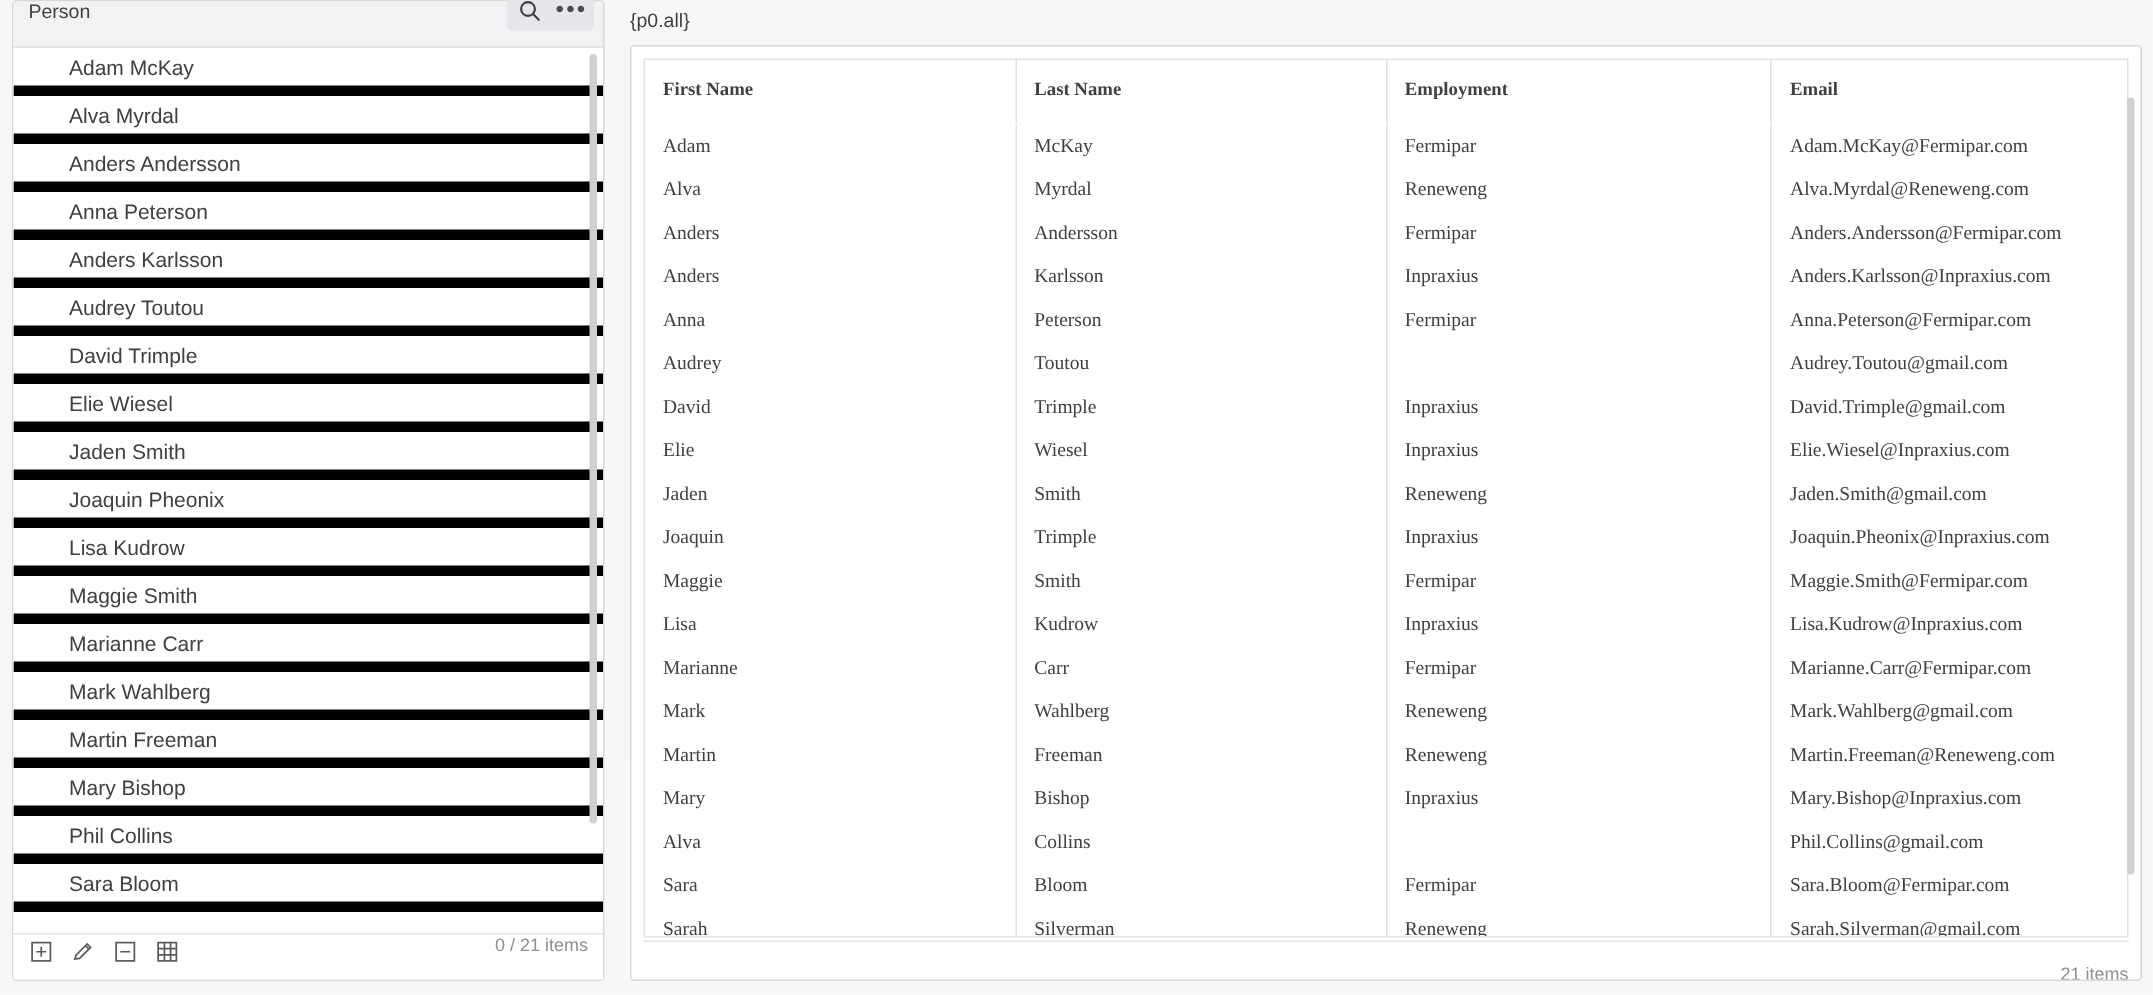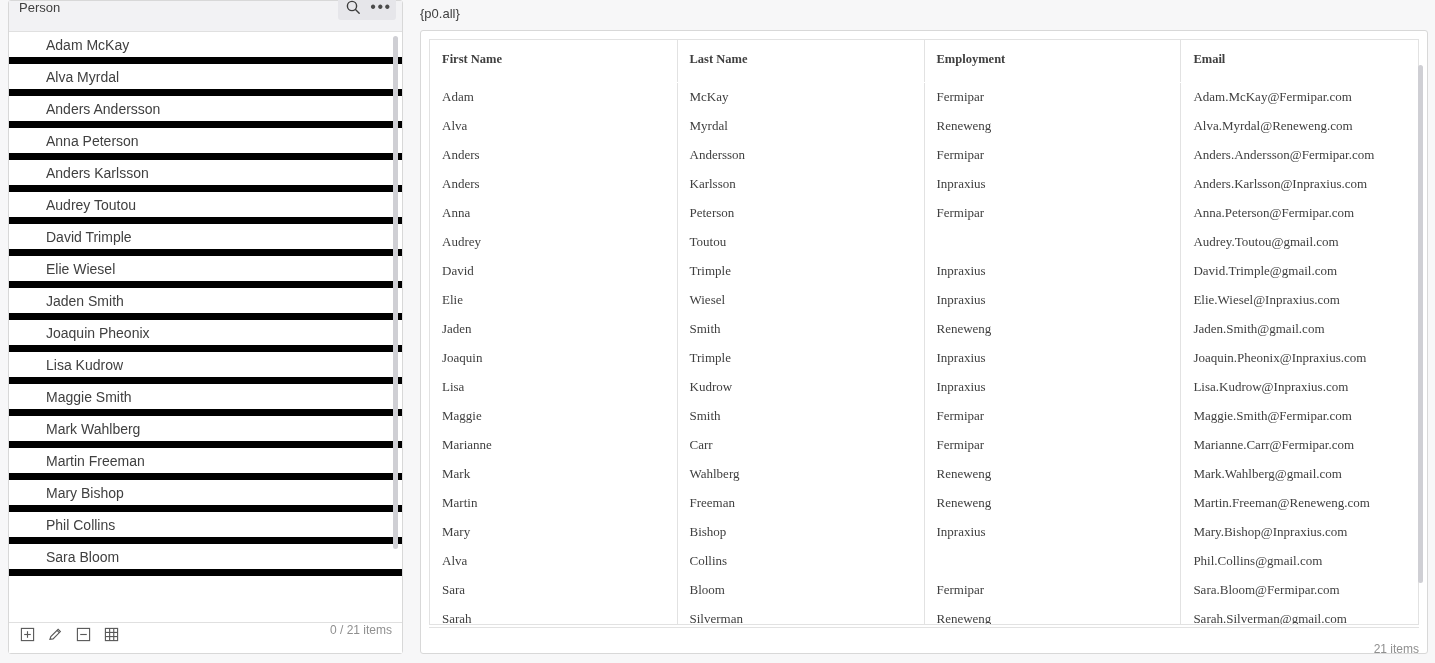--- a/index.html
+++ b/index.html
@@ -214,20 +214,21 @@
         <div class="list-item">Anders Andersson</div>
         <div class="list-item">Anna Peterson</div>
         <div class="list-item">Anders Karlsson</div>
         <div class="list-item">Audrey Toutou</div>
         <div class="list-item">David Trimple</div>
         <div class="list-item">Elie Wiesel</div>
         <div class="list-item">Jaden Smith</div>
         <div class="list-item">Joaquin Pheonix</div>
         <div class="list-item">Lisa Kudrow</div>
         <div class="list-item">Maggie Smith</div>
+        <div class="list-item">Marianne Carr</div>
         <div class="list-item">Mark Wahlberg</div>
         <div class="list-item">Martin Freeman</div>
         <div class="list-item">Mary Bishop</div>
         <div class="list-item">Phil Collins</div>
         <div class="list-item">Sara Bloom</div>
       </div>
       <div class="v-scrollbar"></div>
     </div>
 
     <div class="filter-footer">
@@ -339,30 +340,30 @@
             <td>Reneweng</td>
             <td>Jaden.Smith@gmail.com</td>
           </tr>
           <tr>
             <td>Joaquin</td>
             <td>Trimple</td>
             <td>Inpraxius</td>
             <td>Joaquin.Pheonix@Inpraxius.com</td>
           </tr>
           <tr>
+            <td>Maggie</td>
+            <td>Smith</td>
+            <td>Fermipar</td>
+            <td>Maggie.Smith@Fermipar.com</td>
+          </tr>
+          <tr>
             <td>Lisa</td>
             <td>Kudrow</td>
             <td>Inpraxius</td>
             <td>Lisa.Kudrow@Inpraxius.com</td>
-          </tr>
-          <tr>
-            <td>Maggie</td>
-            <td>Smith</td>
-            <td>Fermipar</td>
-            <td>Maggie.Smith@Fermipar.com</td>
           </tr>
           <tr>
             <td>Marianne</td>
             <td>Carr</td>
             <td>Fermipar</td>
             <td>Marianne.Carr@Fermipar.com</td>
           </tr>
           <tr>
             <td>Mark</td>
             <td>Wahlberg</td>

